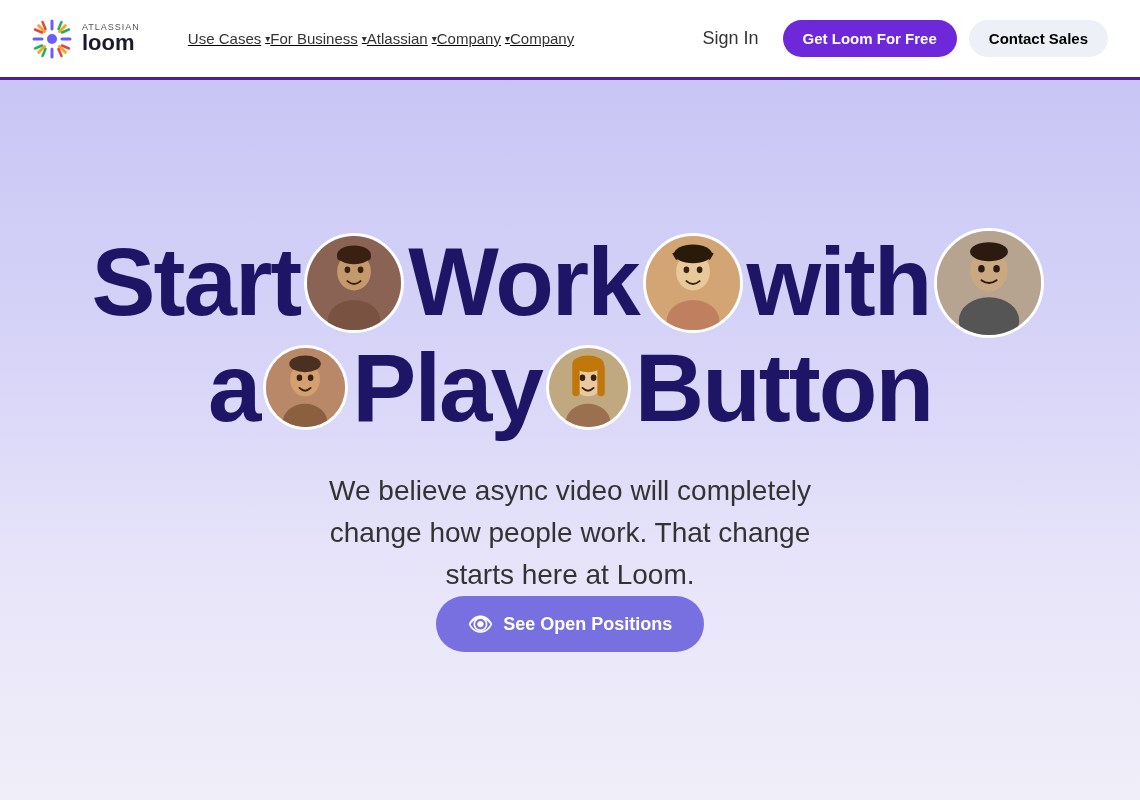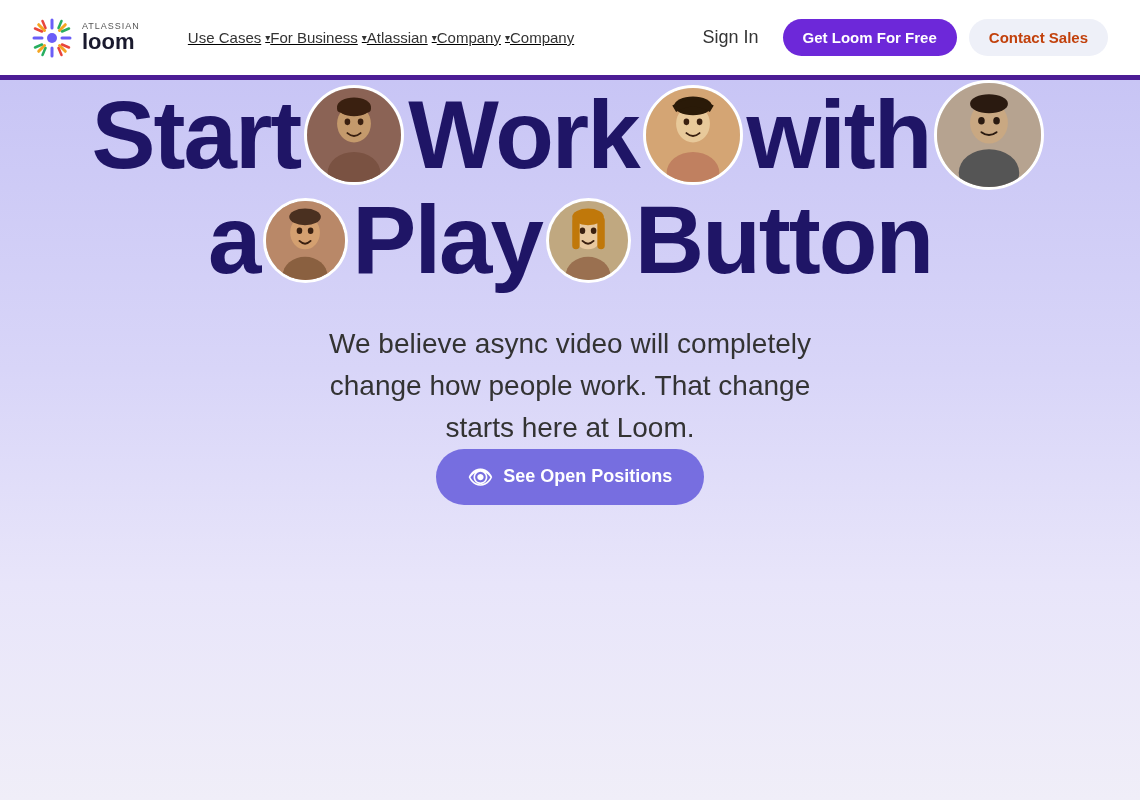--- a/index.html
+++ b/index.html
@@ -5,21 +5,21 @@
     * { margin: 0; padding: 0; box-sizing: border-box; }
     body { width: 1140px; height: 800px; overflow: hidden; font-family: -apple-system, BlinkMacSystemFont, 'Segoe UI', sans-serif; }
 
     
     nav {
       display: flex;
       align-items: center;
       height: 80px;
       padding: 0 32px;
       background: #fff;
-      border-bottom: 5px solid #4c1d95;
+      border-bottom: 3px solid #4c1d95;
     }
     .nav-logo {
       display: flex;
       align-items: center;
       gap: 10px;
       text-decoration: none;
       margin-right: 48px;
     }
     .logo-text {
       display: flex;
@@ -70,36 +70,37 @@
       color: #fff;
       border: none;
       border-radius: 24px;
       padding: 10px 20px;
       font-size: 15px;
       font-weight: 600;
       cursor: pointer;
     }
     .btn-contact {
       background: #EEF0F8;
-      color: #c2410c;
+      color: #000000;
       border: none;
       border-radius: 24px;
       padding: 10px 20px;
       font-size: 15px;
       font-weight: 600;
       cursor: pointer;
     }
 
     
     .hero {
       background: linear-gradient(180deg, #C8C5F5 0%, #D8D5F8 40%, #E8E5FA 70%, #F0EEF8 100%);
       height: 720px;
       display: flex;
       flex-direction: column;
       align-items: center;
+      justify-content: center;
       position: relative;
       overflow: hidden;
     }
 
     .hero-headline {
       text-align: center;
       line-height: 1.05;
       margin-bottom: 32px;
     }
 

